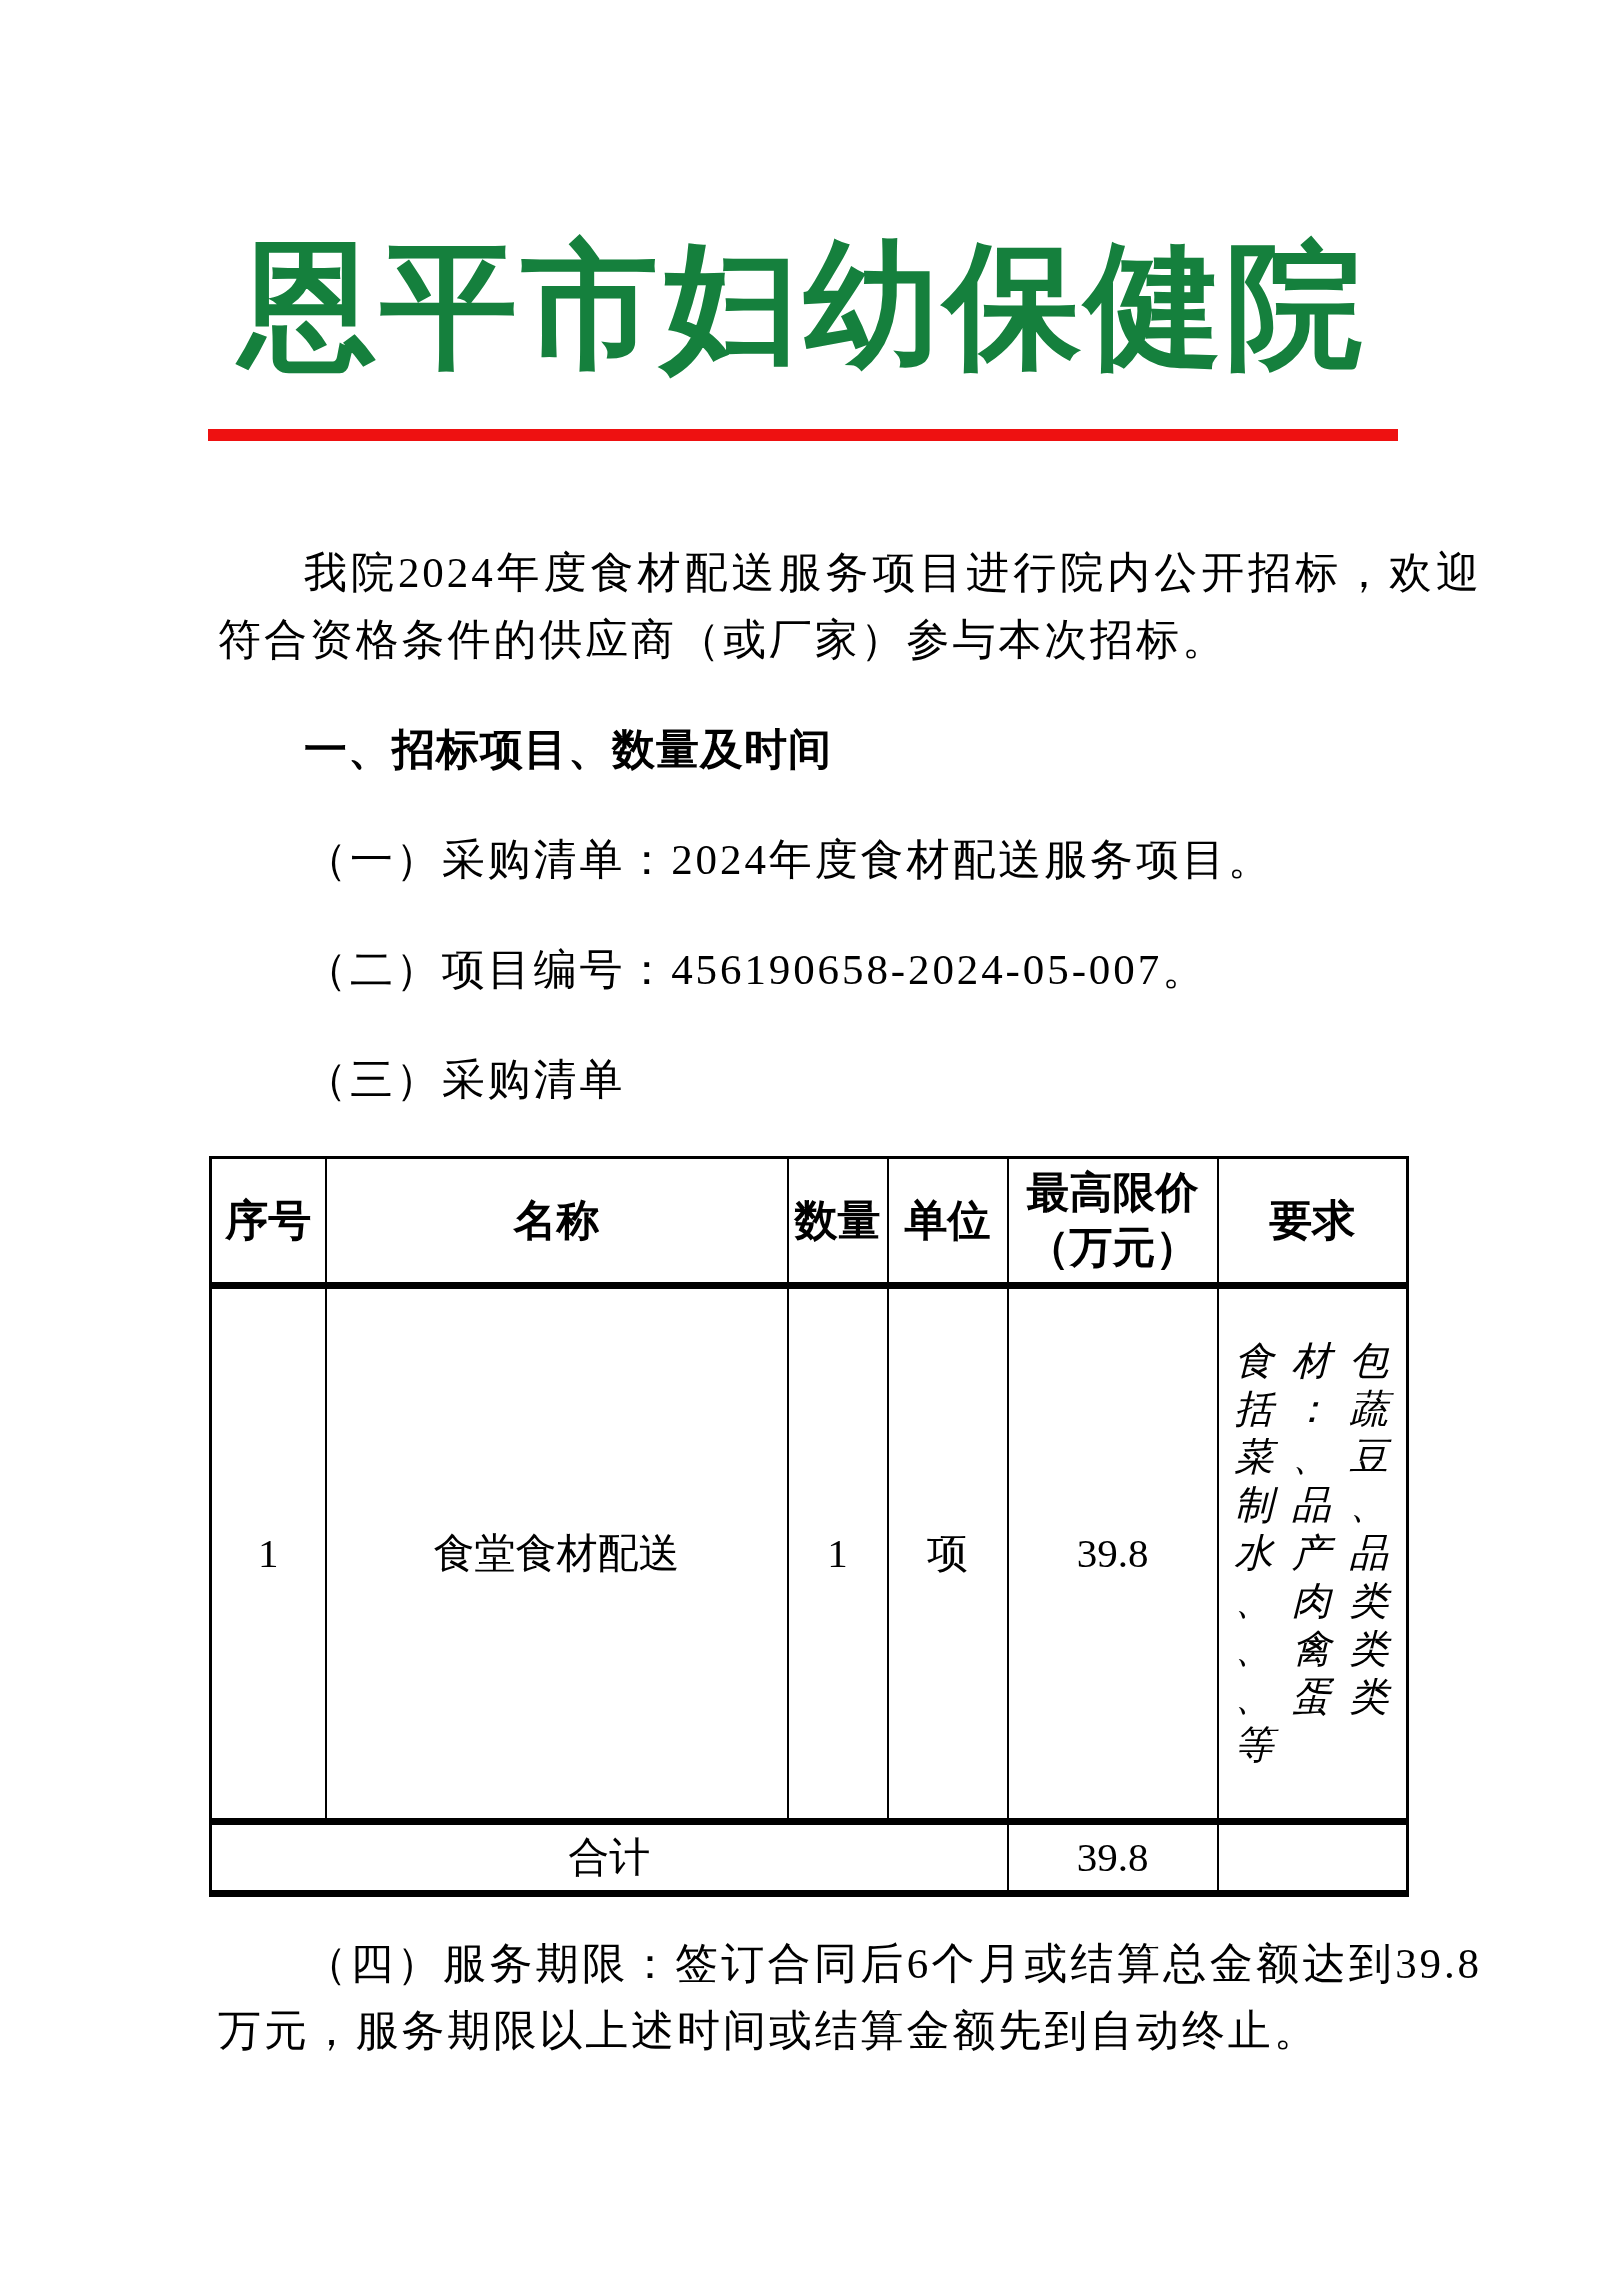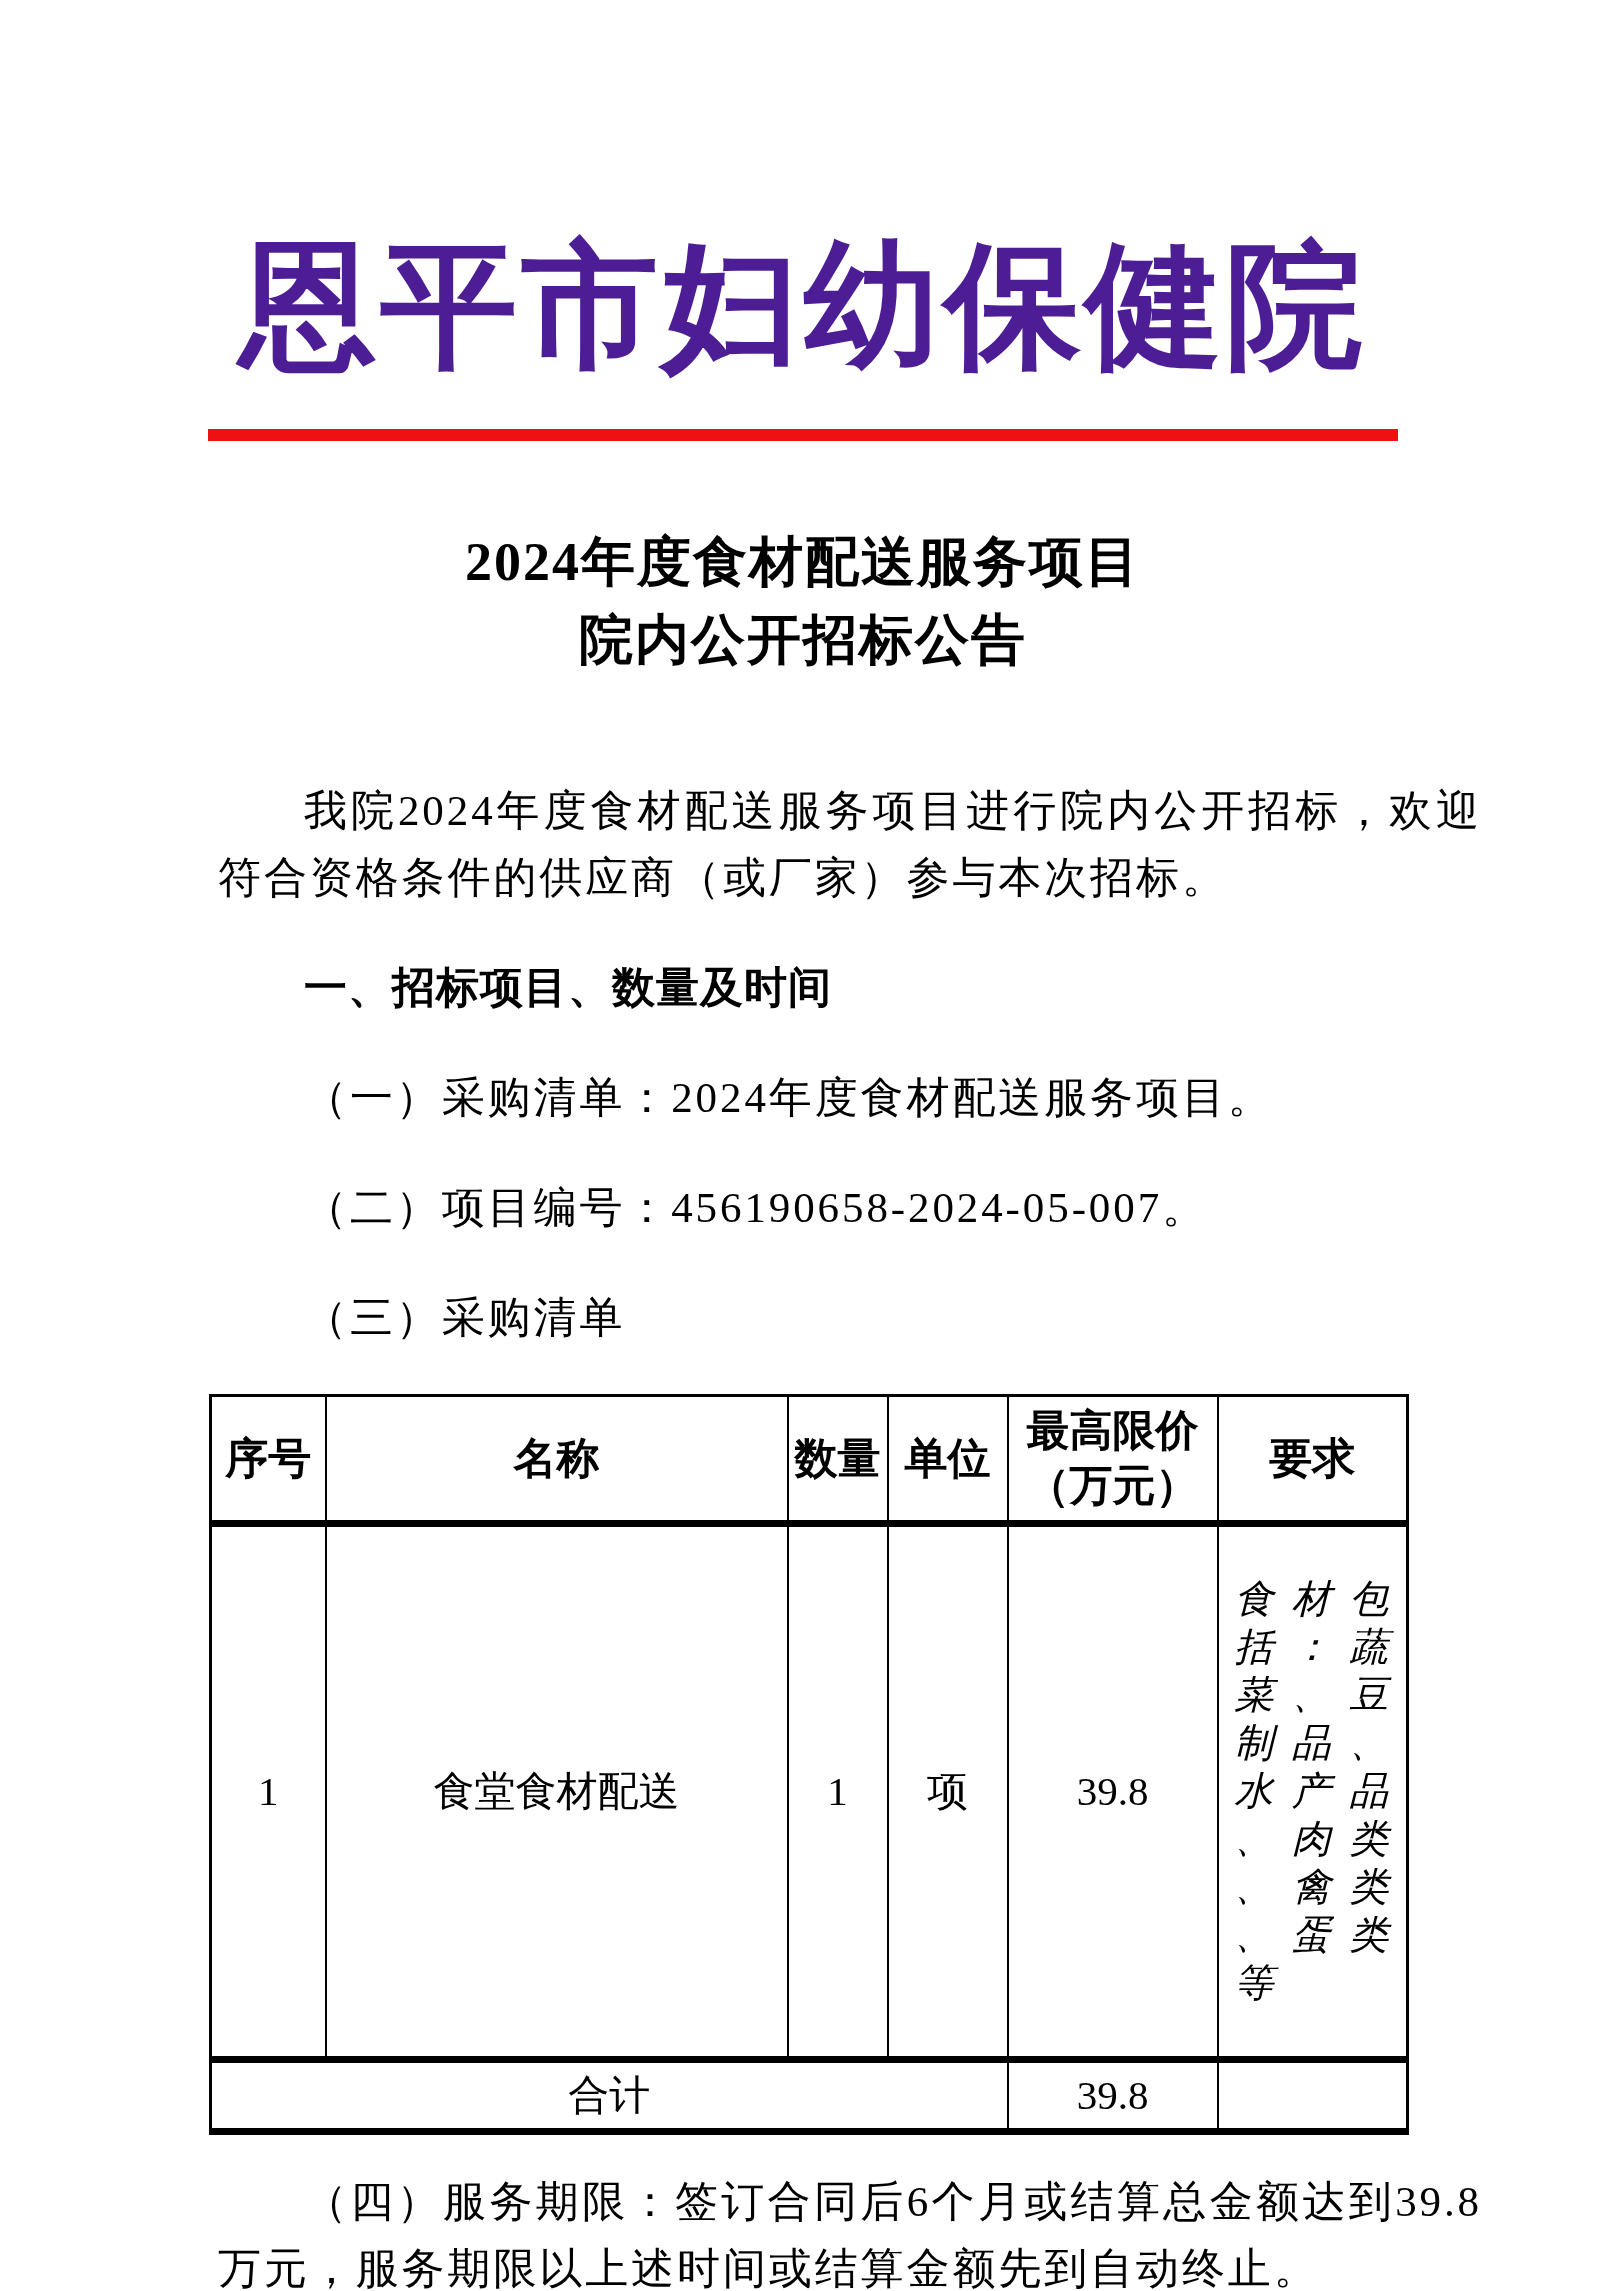--- a/index.html
+++ b/index.html
@@ -119,28 +119,24 @@
     margin-top: 33px;
     text-indent: 86px;
     text-align: justify;
   }
 </style>
 </head>
 <body>
 
 <div class="page">
 
-  <div class="org-title" style="color: #4c1d95;">恩平市妇幼保健院</div>
+  <div class="org-title" style="color: #15803d;">恩平市妇幼保健院</div>
 
   <div class="red-divider" style="background-color: rgb(238, 17, 17);"></div>
 
-  <div class="doc-title">
-    <div>2024年度食材配送服务项目</div>
-    <div>院内公开招标公告</div>
-  </div>
 
   <p class="bodytext intro">我院2024年度食材配送服务项目进行院内公开招标，欢迎符合资格条件的供应商（或厂家）参与本次招标。</p>
 
   <p class="bodytext sec-heading">一、招标项目、数量及时间</p>
 
   <p class="bodytext list-item">（一）采购清单：2024年度食材配送服务项目。</p>
 
   <p class="bodytext list-item">（二）项目编号：456190658-2024-05-007。</p>
 
   <p class="bodytext list-item">（三）采购清单</p>

